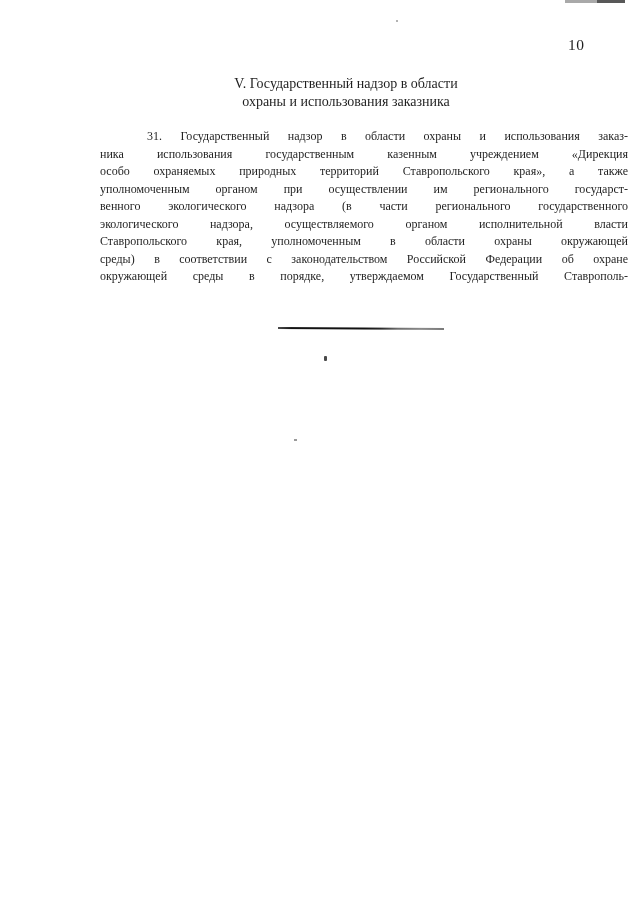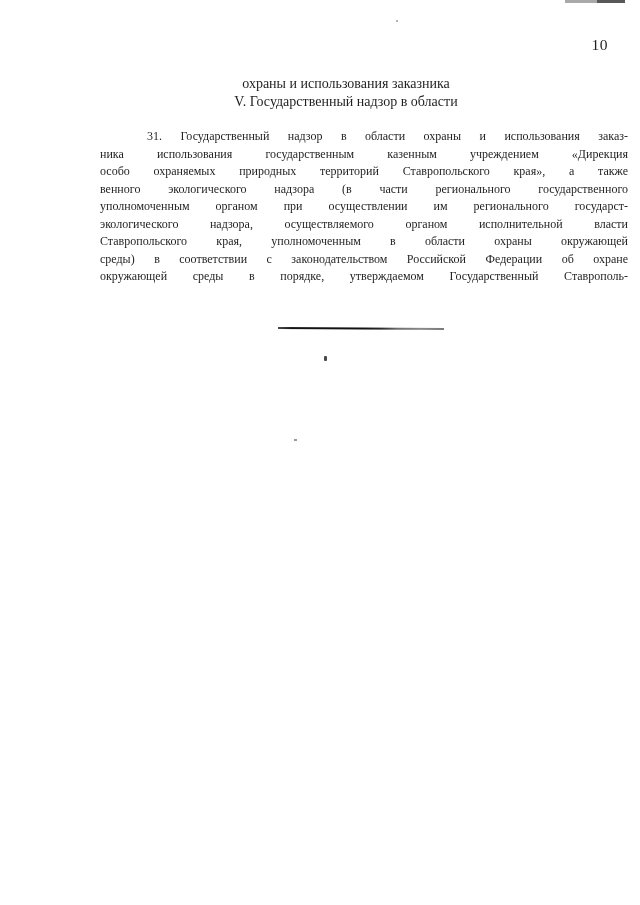--- a/index.html
+++ b/index.html
@@ -26,21 +26,21 @@
   .scan-bar-light { left: 565px; width: 32px; background: var(--artifact_gray_light); }
   .scan-bar-dark  { left: 597px; width: 28px; background: var(--artifact_gray_dark); }
   .speck { position: absolute; }
   .speck-1 { left: 396px; top: 20px;  width: 2px; height: 2px; background: #b3b3b3; }
   .speck-2 { left: 324px; top: 356px; width: 3px; height: 5px; background: #4a4a4a; border-radius: 1px; }
   .speck-3 { left: 294px; top: 439px; width: 3px; height: 2px; background: #9a9a9a; }
 
   .page-number {
     position: absolute;
     left: 568px; top: 36px; width: 40px;
-    text-align: right;
+    text-align: left;
     font-size: 15.5px;
     letter-spacing: 0.5px;
   }
   .heading {
     position: absolute;
     left: 100px; top: 75px; width: 528px;
     text-align: center;
     font-size: 14px;
     line-height: 17.5px;
     transform: translateX(-18px);
@@ -77,30 +77,30 @@
 
   <div class="scan-bar scan-bar-light"></div>
   <div class="scan-bar scan-bar-dark"></div>
   <div class="speck speck-1"></div>
   <div class="speck speck-2"></div>
   <div class="speck speck-3"></div>
 
   <div class="page-number">10</div>
 
   <div class="heading">
+    <div>V. Государственный надзор в области</div>
     <div>охраны и использования заказника</div>
-    <div>V. Государственный надзор в области</div>
   </div>
 
   <div class="paragraph">
     <div class="pl indent">31. Государственный надзор в области охраны и использования заказ-</div>
     <div class="pl">ника использования государственным казенным учреждением «Дирекция</div>
     <div class="pl">особо охраняемых природных территорий Ставропольского края», а также</div>
+    <div class="pl">уполномоченным органом при осуществлении им регионального государст-</div>
     <div class="pl">венного экологического надзора (в части регионального государственного</div>
-    <div class="pl">уполномоченным органом при осуществлении им регионального государст-</div>
     <div class="pl">экологического надзора, осуществляемого органом исполнительной власти</div>
     <div class="pl">Ставропольского края, уполномоченным в области охраны окружающей</div>
     <div class="pl">среды) в соответствии с законодательством Российской Федерации об охране</div>
     <div class="pl">окружающей среды в порядке, утверждаемом Государственный Ставрополь-</div>
   </div>
 
   <div class="divider"></div>
 
 </div>
 

